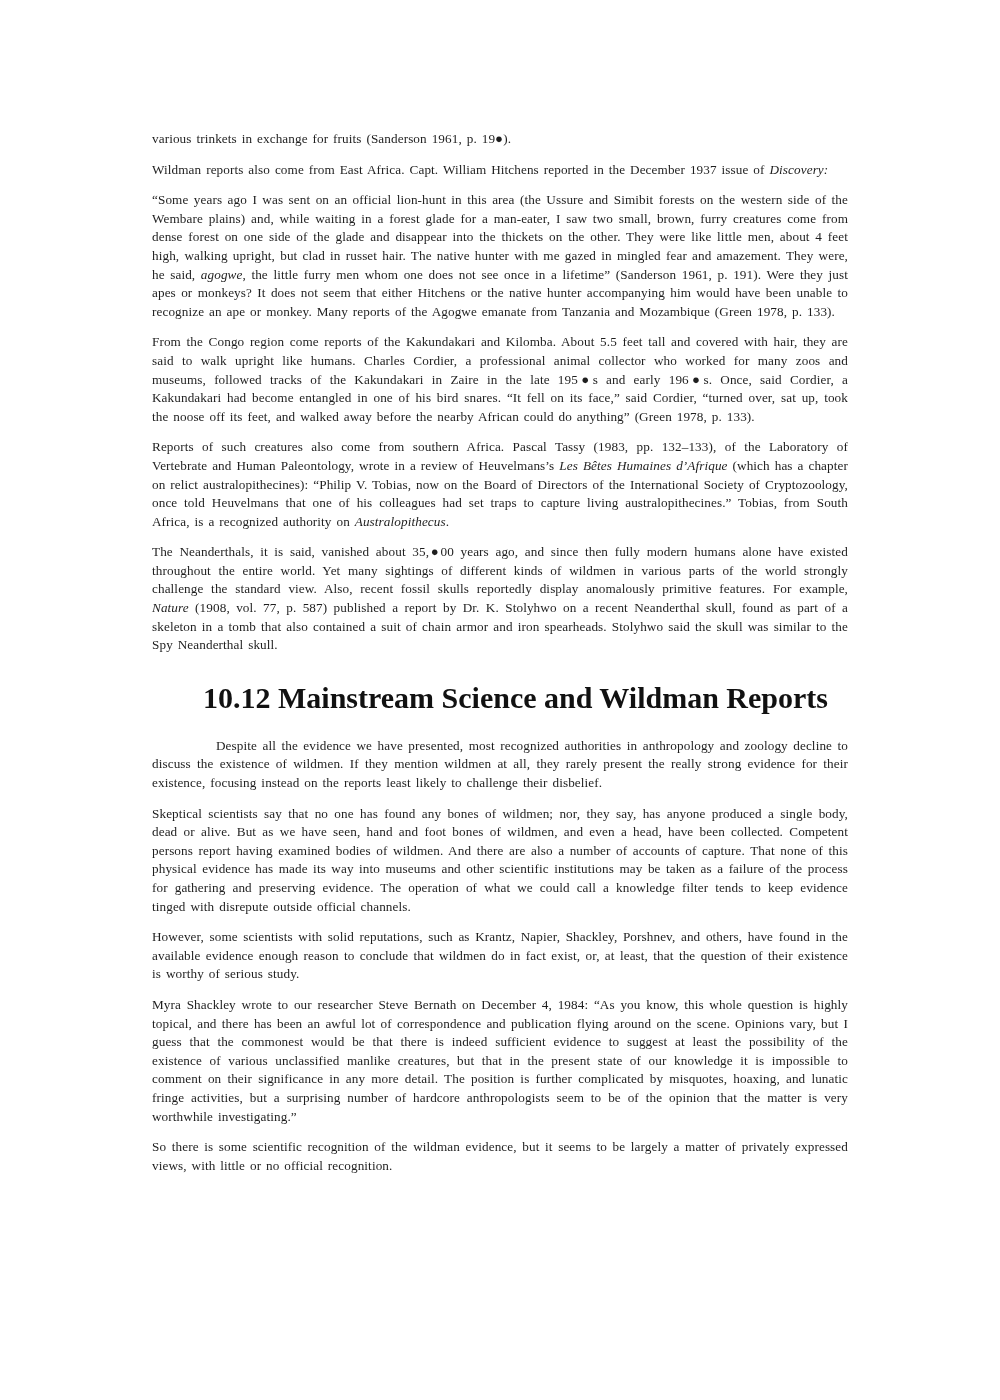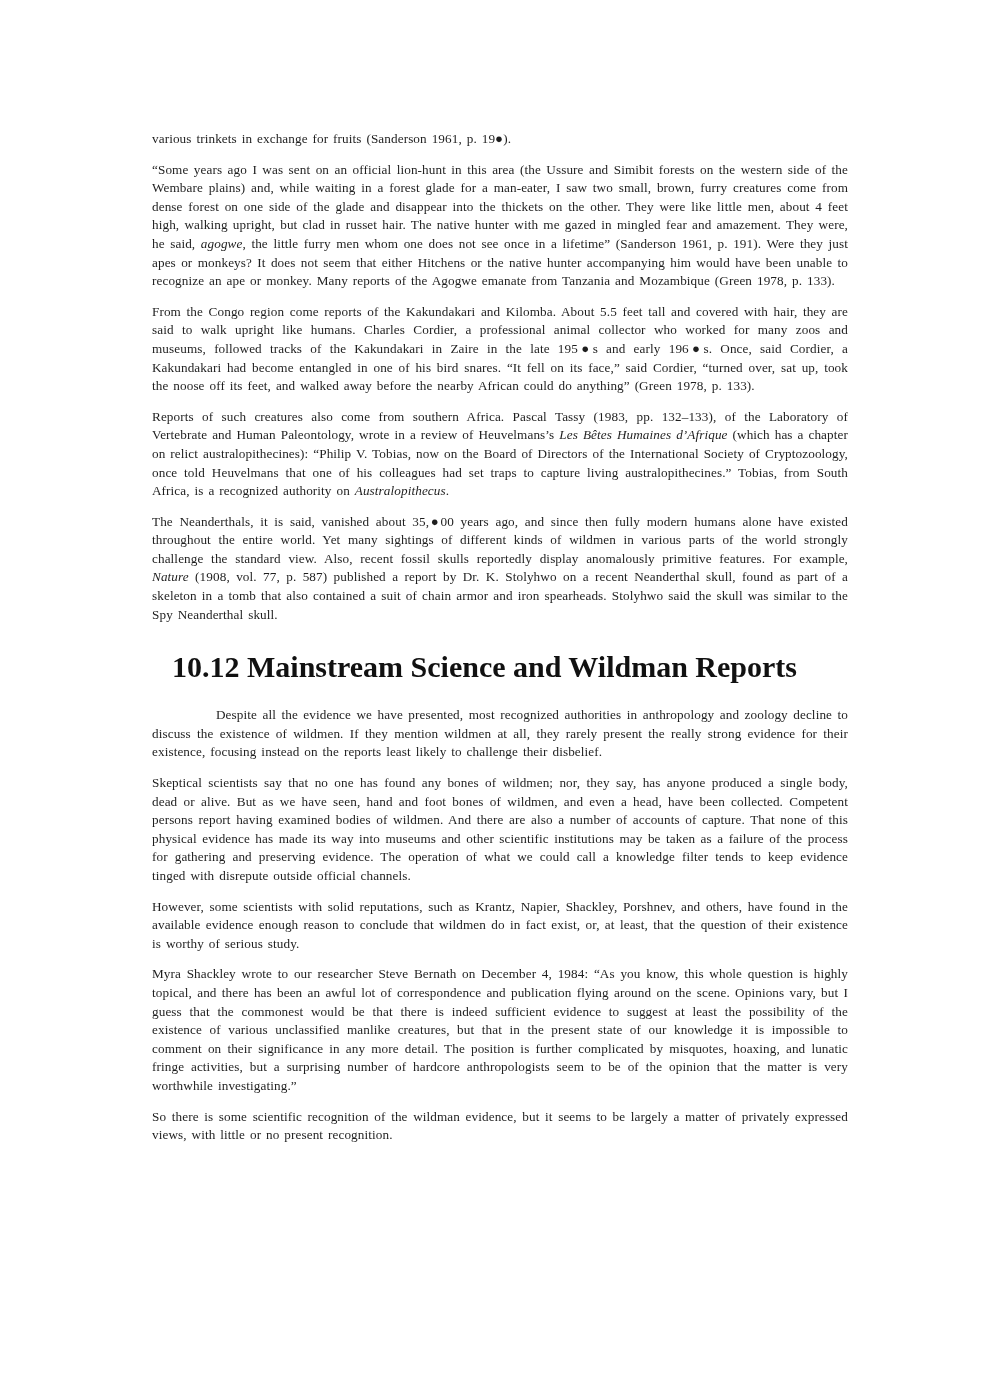--- a/index.html
+++ b/index.html
@@ -27,43 +27,44 @@
     letter-spacing: 0.1px;
     word-spacing: 1.5px;
   }
   .content p.indent { text-indent: 64px; }
   .content em { font-style: italic; }
   .content h2 {
     font-family: "Liberation Serif", serif;
     font-size: 30px;
     line-height: 38px;
     font-weight: bold;
-    text-align: left;
+    text-align: right;
     margin: 24px 20px 20px 20px;
     color: #111111;
   }
   .footer-bar {
     position: absolute;
     left: 433px;
     top: 1391px;
     width: 59px;
     height: 6px;
   }
 </style>
 </head>
 <body>
 
 <div class="page">
   <div class="content" id="content">
       <p><span>various trinkets in exchange for fruits (Sanderson 1961, p. 19●).</span></p>
+      <p><span>Wildman reports also come from East Africa. Capt. William Hitchens reported in the December 1937 issue of </span><em>Discovery:</em></p>
       <p><span>“Some years ago I was sent on an official lion-hunt in this area (the Ussure and Simibit forests on the western side of the Wembare plains) and, while waiting in a forest glade for a man-eater, I saw two small, brown, furry creatures come from dense forest on one side of the glade and disappear into the thickets on the other. They were like little men, about 4 feet high, walking upright, but clad in russet hair. The native hunter with me gazed in mingled fear and amazement. They were, he said, </span><em>agogwe</em><span>, the little furry men whom one does not see once in a lifetime” (Sanderson 1961, p. 191). Were they just apes or monkeys? It does not seem that either Hitchens or the native hunter accompanying him would have been unable to recognize an ape or monkey. Many reports of the Agogwe emanate from Tanzania and Mozambique (Green 1978, p. 133).</span></p>
       <p><span>From the Congo region come reports of the Kakundakari and Kilomba. About 5.5 feet tall and covered with hair, they are said to walk upright like humans. Charles Cordier, a professional animal collector who worked for many zoos and museums, followed tracks of the Kakundakari in Zaire in the late 195●s and early 196●s. Once, said Cordier, a Kakundakari had become entangled in one of his bird snares. “It fell on its face,” said Cordier, “turned over, sat up, took the noose off its feet, and walked away before the nearby African could do anything” (Green 1978, p. 133).</span></p>
       <p><span>Reports of such creatures also come from southern Africa. Pascal Tassy (1983, pp. 132–133), of the Laboratory of Vertebrate and Human Paleontology, wrote in a review of Heuvelmans’s </span><em>Les Bêtes Humaines d’Afrique</em><span> (which has a chapter on relict australopithecines): “Philip V. Tobias, now on the Board of Directors of the International Society of Cryptozoology, once told Heuvelmans that one of his colleagues had set traps to capture living australopithecines.” Tobias, from South Africa, is a recognized authority on </span><em>Australopithecus</em><span>.</span></p>
       <p><span>The Neanderthals, it is said, vanished about 35,●00 years ago, and since then fully modern humans alone have existed throughout the entire world. Yet many sightings of different kinds of wildmen in various parts of the world strongly challenge the standard view. Also, recent fossil skulls reportedly display anomalously primitive features. For example, </span><em>Nature</em><span> (1908, vol. 77, p. 587) published a report by Dr. K. Stolyhwo on a recent Neanderthal skull, found as part of a skeleton in a tomb that also contained a suit of chain armor and iron spearheads. Stolyhwo said the skull was similar to the Spy Neanderthal skull.</span></p>
       <h2>10.12 Mainstream Science and Wildman Reports</h2>
       <p class="indent"><span>Despite all the evidence we have presented, most recognized authorities in anthropology and zoology decline to discuss the existence of wildmen. If they mention wildmen at all, they rarely present the really strong evidence for their existence, focusing instead on the reports least likely to challenge their disbelief.</span></p>
       <p><span>Skeptical scientists say that no one has found any bones of wildmen; nor, they say, has anyone produced a single body, dead or alive. But as we have seen, hand and foot bones of wildmen, and even a head, have been collected. Competent persons report having examined bodies of wildmen. And there are also a number of accounts of capture. That none of this physical evidence has made its way into museums and other scientific institutions may be taken as a failure of the process for gathering and preserving evidence. The operation of what we could call a knowledge filter tends to keep evidence tinged with disrepute outside official channels.</span></p>
       <p><span>However, some scientists with solid reputations, such as Krantz, Napier, Shackley, Porshnev, and others, have found in the available evidence enough reason to conclude that wildmen do in fact exist, or, at least, that the question of their existence is worthy of serious study.</span></p>
       <p><span>Myra Shackley wrote to our researcher Steve Bernath on December 4, 1984: “As you know, this whole question is highly topical, and there has been an awful lot of correspondence and publication flying around on the scene. Opinions vary, but I guess that the commonest would be that there is indeed sufficient evidence to suggest at least the possibility of the existence of various unclassified manlike creatures, but that in the present state of our knowledge it is impossible to comment on their significance in any more detail. The position is further complicated by misquotes, hoaxing, and lunatic fringe activities, but a surprising number of hardcore anthropologists seem to be of the opinion that the matter is very worthwhile investigating.”</span></p>
-      <p><span>So there is some scientific recognition of the wildman evidence, but it seems to be largely a matter of privately expressed views, with little or no present recognition.</span></p>
+      <p><span>So there is some scientific recognition of the wildman evidence, but it seems to be largely a matter of privately expressed views, with little or no official recognition.</span></p>
     </div>
   <div class="footer-bar" style="background: rgb(59, 108, 217);"></div>
 </div>
 
 </body></html>

